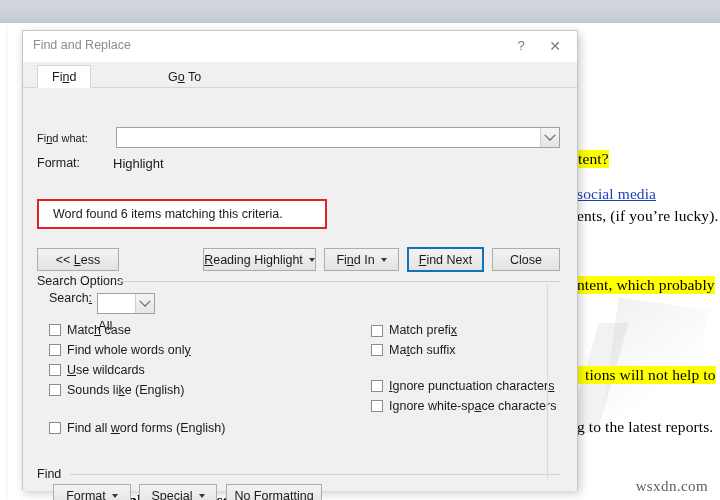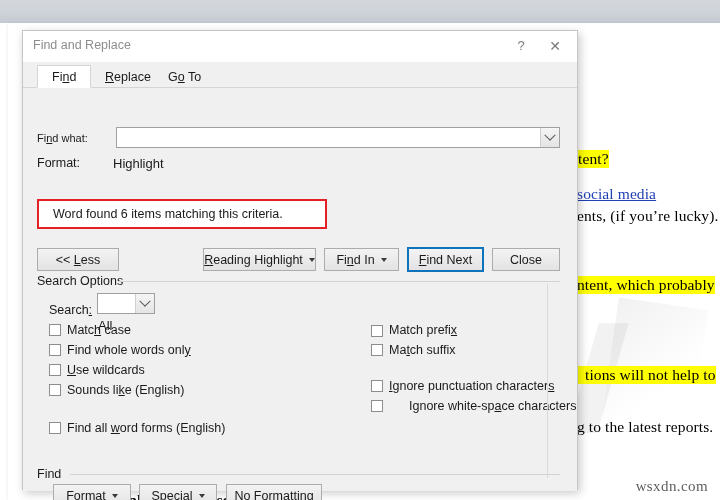--- a/index.html
+++ b/index.html
@@ -263,21 +263,21 @@
     position: absolute;
     height: 1px;
     background: #d3d3d3;
   }
 
   #search-options-legend { left: 14px; top: 212px; }
   #search-options-rule   { left: 95px; top: 219px; width: 442px; }
 
   #search-label {
     position: absolute;
-    left: 26px; top: 241px;
+    left: 26px; top: 229px;
     font-size: 12.5px;
     color: #1a1a1a;
   }
   #search-select {
     position: absolute;
     left: 74px; top: 231px;
     width: 58px; height: 21px;
     background: #ffffff;
     border: 1px solid #a0a0a0;
     box-sizing: border-box;
@@ -358,23 +358,20 @@
     <div id="close-button" class="titlebar-btn">✕</div>
   </div>
 
   <div id="dialog-body">
 
     <div id="tab-strip">
       <div id="tab-strip-underline"></div>
       <div id="tab-find" class="tab active">
           <span>Fi<span class="akey">n</span>d</span>
         </div>
-      <div id="tab-replace" class="tab">
-          <span><span class="akey">R</span>eplace</span>
-        </div>
       <div id="tab-goto" class="tab">
           <span>G<span class="akey">o</span> To</span>
         </div>
     </div>
 
     <div id="find-what-label">Fi<span class="akey">n</span>d what:</div>
     <div id="find-what-combo">
       <input id="find-what-input" type="text" value="" style="">
       <div id="find-what-dropdown">
           <span class="chev"></span>
@@ -441,21 +438,21 @@
         <span>Match prefi<span class="akey">x</span></span>
     </div>
     <div class="checkrow" style="left:348px; top:281px;">
       <span class="cbox"></span>
         <span>Ma<span class="akey">t</span>ch suffix</span>
     </div>
     <div class="checkrow" style="left:348px; top:317px;">
       <span class="cbox"></span>
         <span><span class="akey">I</span>gnore punctuation character<span class="akey">s</span></span>
     </div>
-    <div class="checkrow" style="left:348px; top:337px;gap:20px;">
+    <div class="checkrow" style="left:348px; top:337px;">
       <span class="cbox"></span>
         <span>Ignore white-sp<span class="akey">a</span>ce characters</span>
     </div>
 
     <div id="divider-vertical"></div>
 
     <div id="find-legend" class="group-legend">Find</div>
     <div id="find-rule" class="group-rule"></div>
 
     <div id="btn-format" class="btn">

